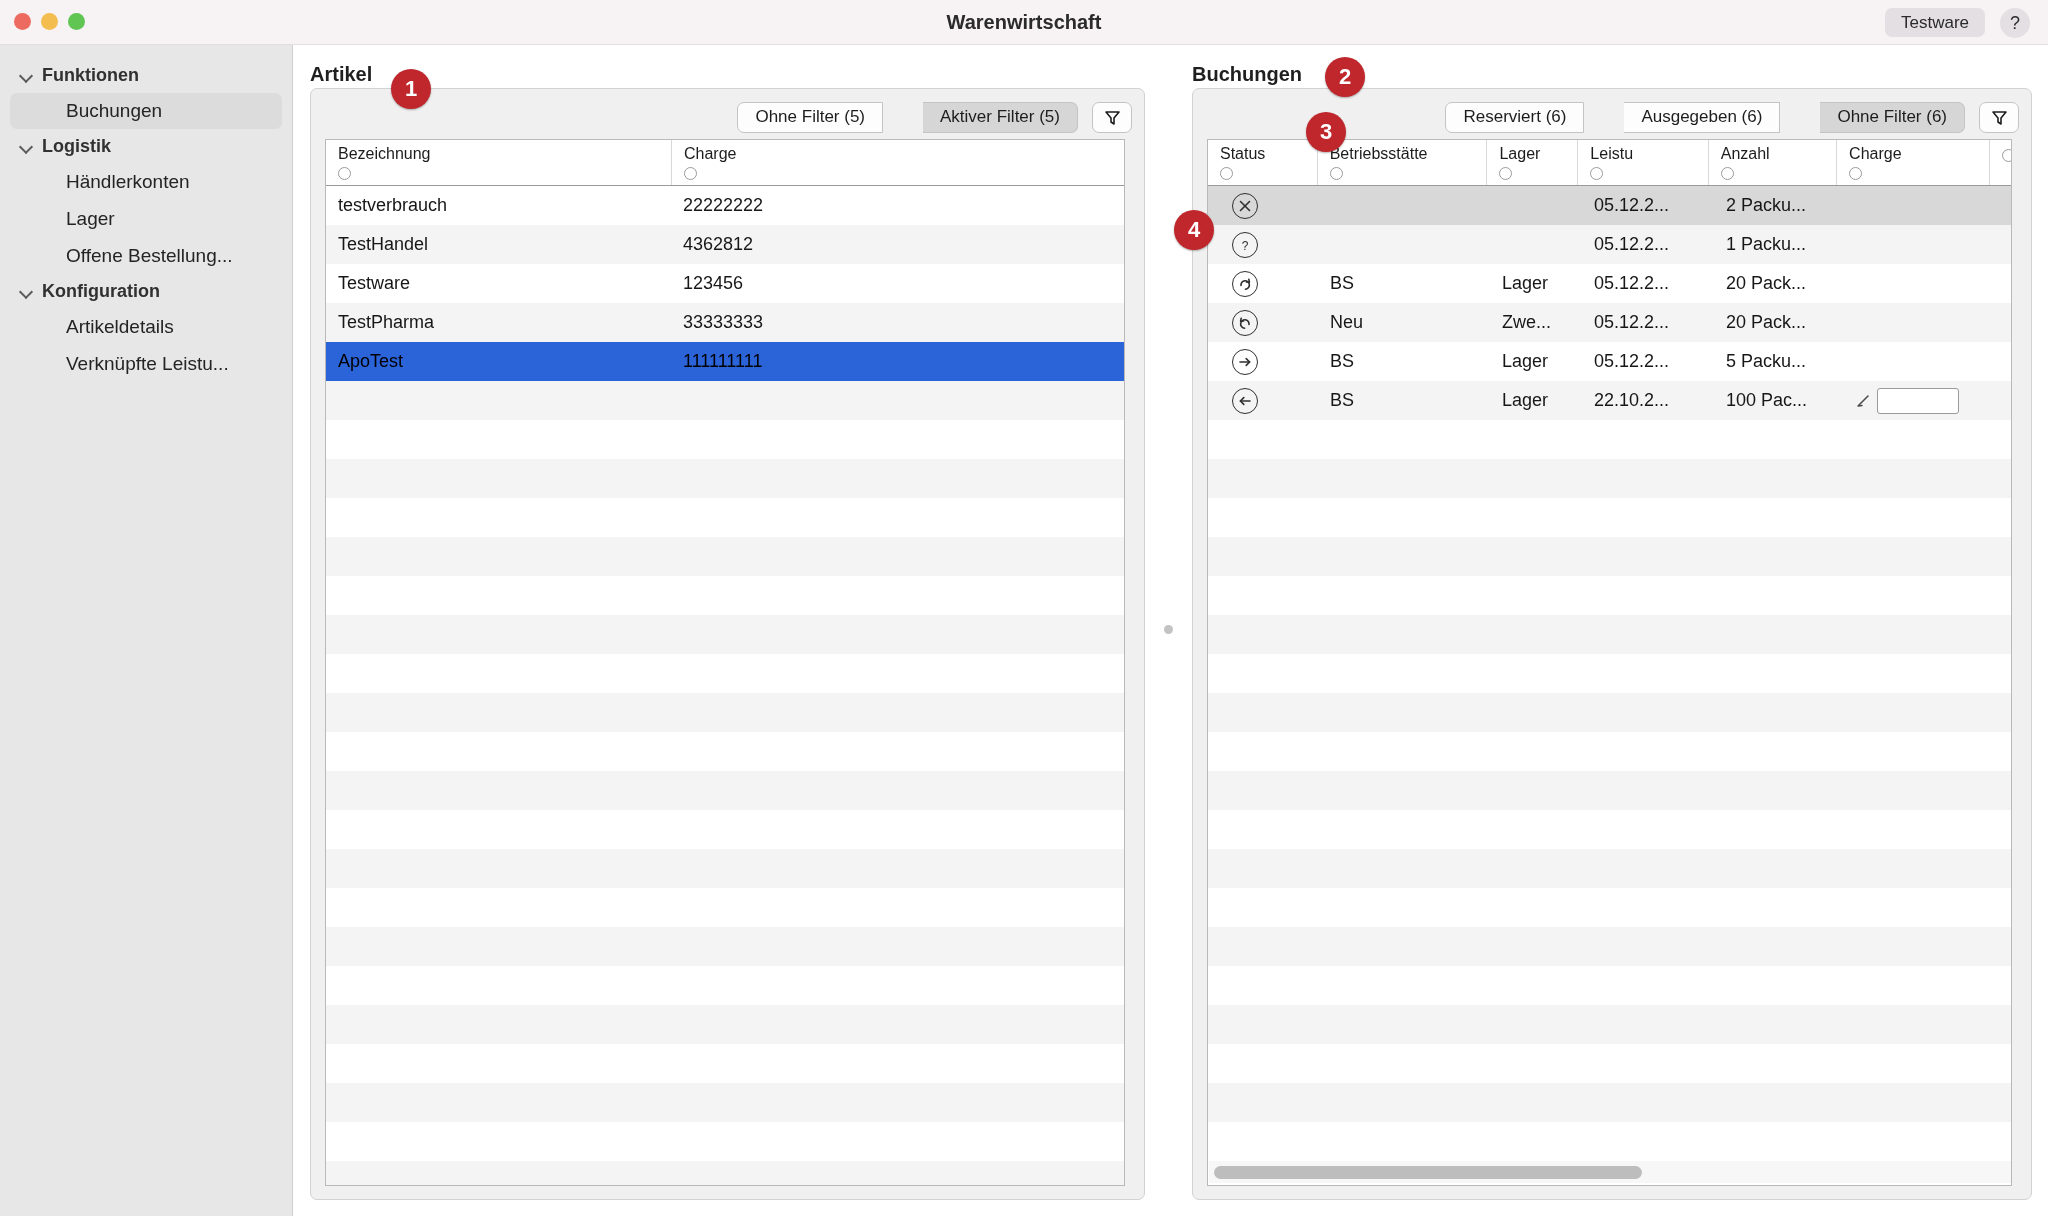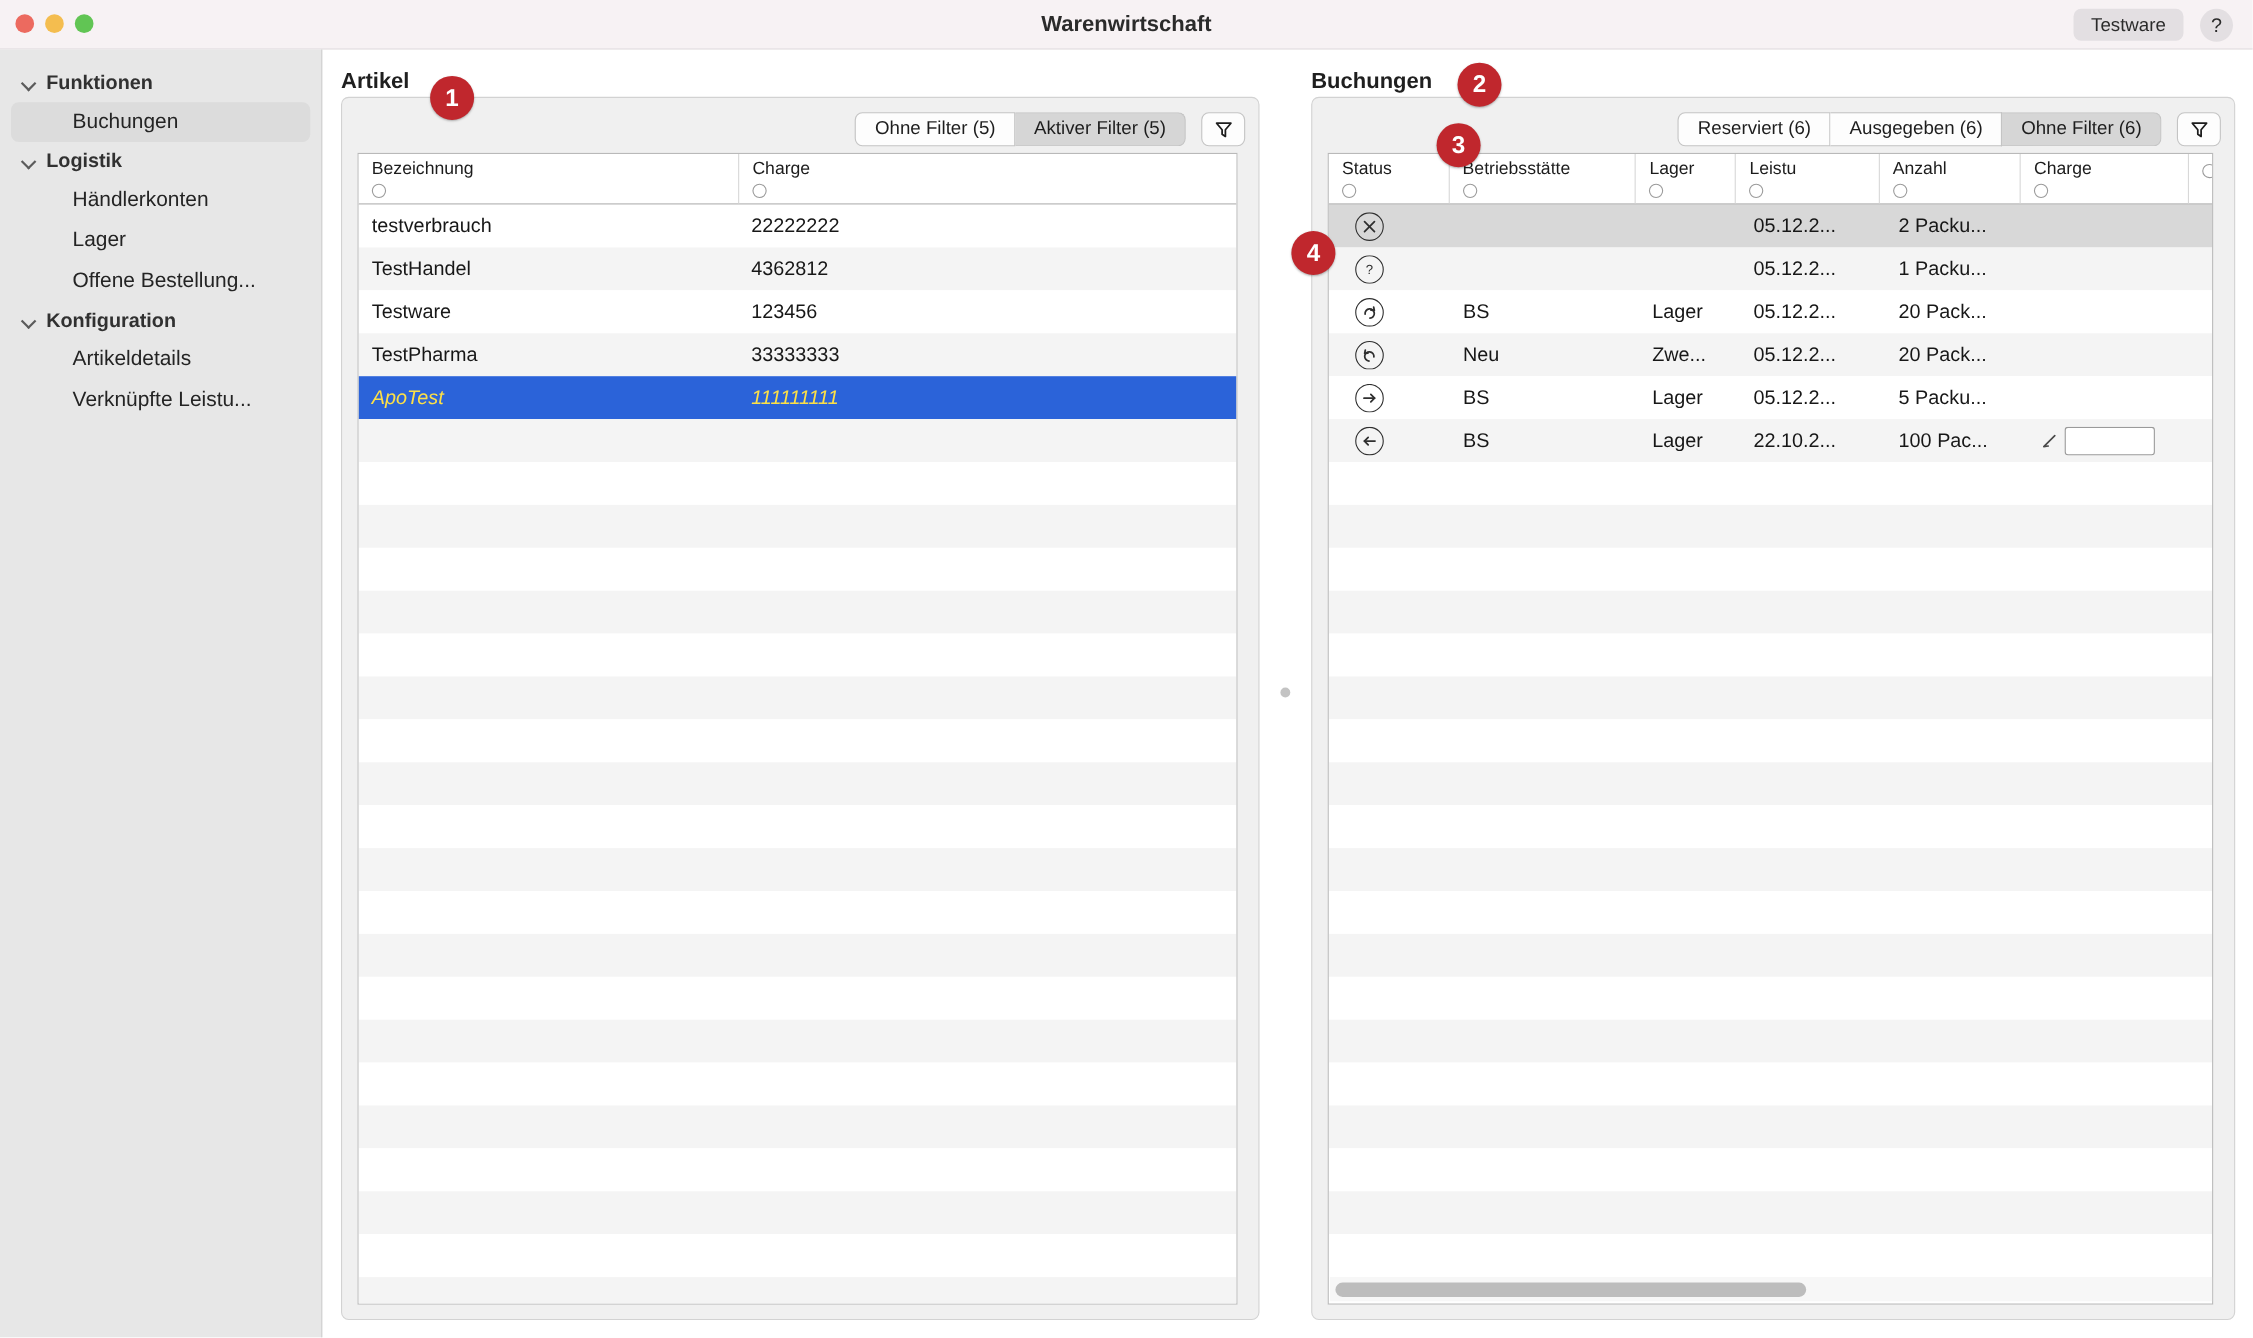--- a/index.html
+++ b/index.html
@@ -112,21 +112,21 @@
     height: 31px; padding: 0 17px;
     background: #fdfdfd;
     border: 1px solid #c4c4c4;
     font-size: 17px; color: #1d1d1d;
     display: flex; align-items: center; justify-content: center;
     font-family: "Liberation Sans", sans-serif;
     white-space: nowrap;
   }
   .seg:first-child { border-radius: 7px 0 0 7px; }
   .seg:last-child { border-radius: 0 7px 7px 0; }
-  .seg:not(:first-child) { border-left: none; }
+  .seg:not(:first-child) { border-left: none; margin-left: 40px; }
   .seg.active { background: #d6d6d6; }
   .icon-btn {
     width: 40px; height: 31px;
     background: #fdfdfd; border: 1px solid #c4c4c4; border-radius: 7px;
     display: flex; align-items: center; justify-content: center;
     margin-left: 6px;
   }
 
   
   .table-wrap {
@@ -159,21 +159,21 @@
   }
 
   .tbody { position: relative; }
   .trow {
     display: flex; align-items: center;
     height: 39px;
     font-size: 18px; color: #171717;
   }
   .trow.odd { background: #ffffff; }
   .trow.even { background: #f4f4f4; }
-  .trow.selected-blue { background: #2b63d9; color: #fde047; font-style: italic; }
+  .trow.selected-blue { background: #2b63d9; color: #000000; }
   .trow.selected-grey { background: #d8d8d8; }
   .td { padding-left: 12px; white-space: nowrap; overflow: hidden; }
 
   .status-ico {
     width: 26px; height: 26px; border-radius: 50%;
     border: 1.6px solid #2f2f2f;
     display: flex; align-items: center; justify-content: center;
     margin-left: 24px;
     color: #2f2f2f;
   }

